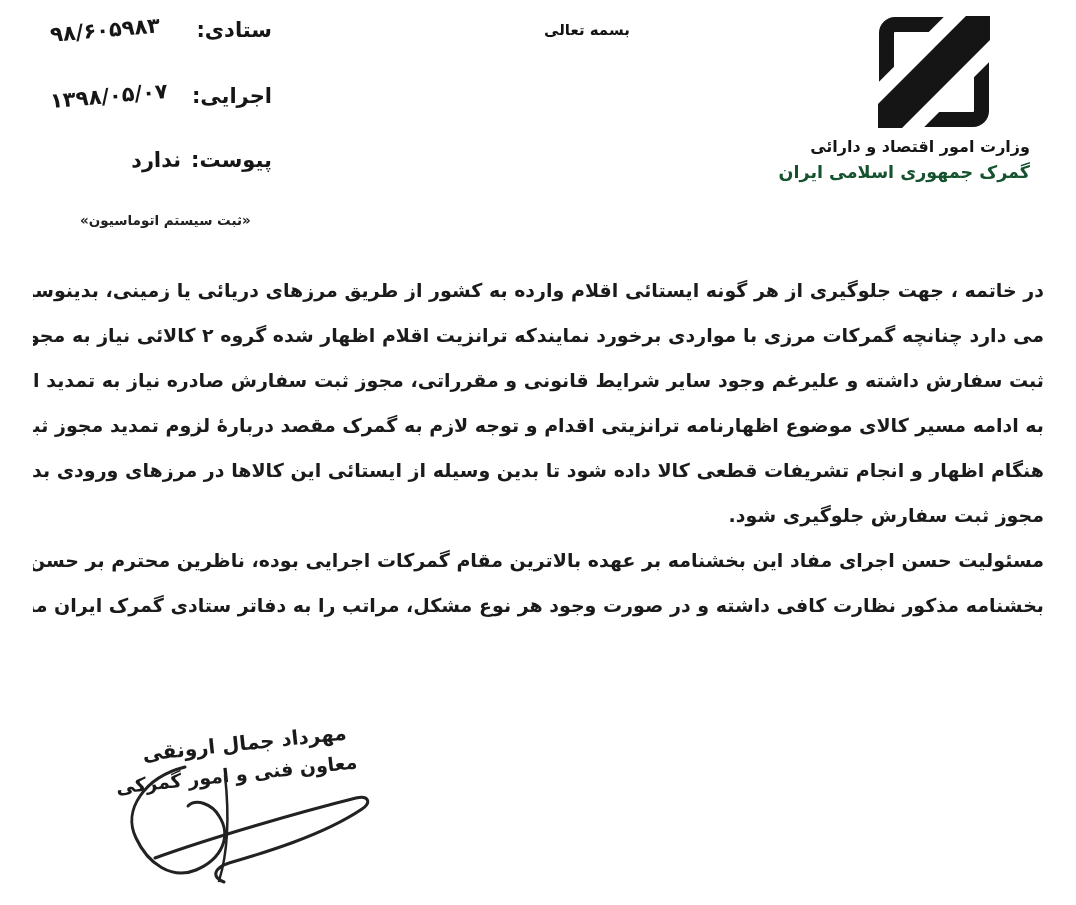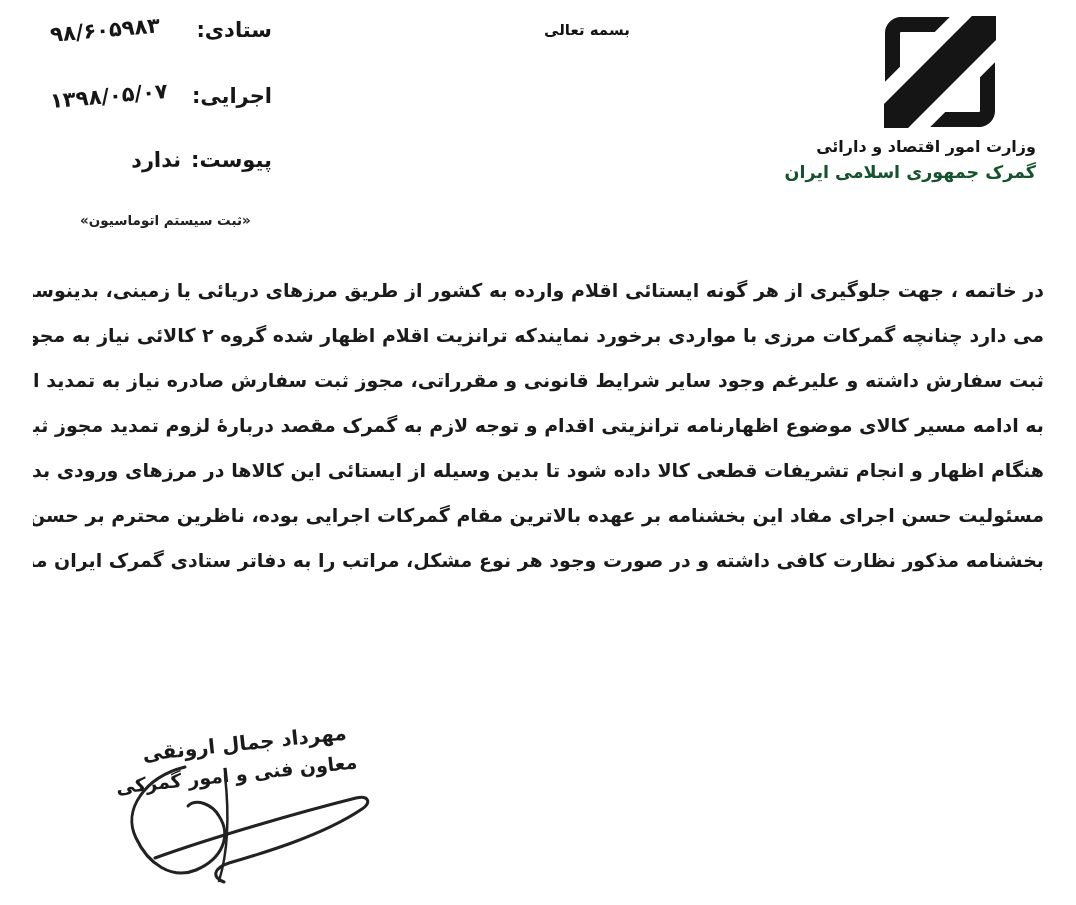--- a/index.html
+++ b/index.html
@@ -51,21 +51,21 @@
     top: 21px;
     direction: rtl;
     font-size: 15px;
     font-weight: bold;
     color: #131313;
   }
 
   
   .org {
     position: absolute;
-    right: 40px;
+    right: 46px;
     top: 16px;
     width: 192px;
     text-align: center;
     direction: rtl;
   }
   .logo {
     position: relative;
     width: 112px;
     height: 112px;
     margin: 0 auto;
@@ -184,20 +184,21 @@
     <div class="org-line1">وزارت امور اقتصاد و دارائی</div>
     <div class="org-line2">گمرک جمهوری اسلامی ایران</div>
   </div>
 
   <div class="body-text">
     <div class="body-line">در خاتمه ، جهت جلوگیری از هر گونه ایستائی اقلام وارده به کشور از طریق مرزهای دریائی یا زمینی، بدینوسیله اعلام</div>
     <div class="body-line">می دارد چنانچه گمرکات مرزی با مواردی برخورد نمایندکه ترانزیت اقلام اظهار شده گروه ۲ کالائی نیاز به مجوز</div>
     <div class="body-line">ثبت سفارش داشته و علیرغم وجود سایر شرایط قانونی و مقرراتی، مجوز ثبت سفارش صادره نیاز به تمدید اعتبار دارد، نسبت</div>
     <div class="body-line">به ادامه مسیر کالای موضوع اظهارنامه ترانزیتی اقدام و توجه لازم به گمرک مقصد دربارۀ لزوم تمدید مجوز ثبت سفارش در</div>
     <div class="body-line">هنگام اظهار و انجام تشریفات قطعی کالا داده شود تا بدین وسیله از ایستائی این کالاها در مرزهای ورودی بدلیل نیاز به تمدید</div>
+    <div class="body-line endline">مجوز ثبت سفارش جلوگیری شود.</div>
     <div class="body-line">مسئولیت حسن اجرای مفاد این بخشنامه بر عهده بالاترین مقام گمرکات اجرایی بوده، ناظرین محترم بر حسن اجرای مفاد</div>
     <div class="body-line">بخشنامه مذکور نظارت کافی داشته و در صورت وجود هر نوع مشکل، مراتب را به دفاتر ستادی گمرک ایران منعکس</div>
   </div>
 
   <div class="sig-text">
     <div class="sig-name">مهرداد جمال ارونقی</div>
     <div class="sig-title">معاون فنی و امور گمرکی</div>
   </div>
 
   <svg class="sig-scribble" viewBox="0 0 300 155" fill="none" xmlns="http://www.w3.org/2000/svg">

